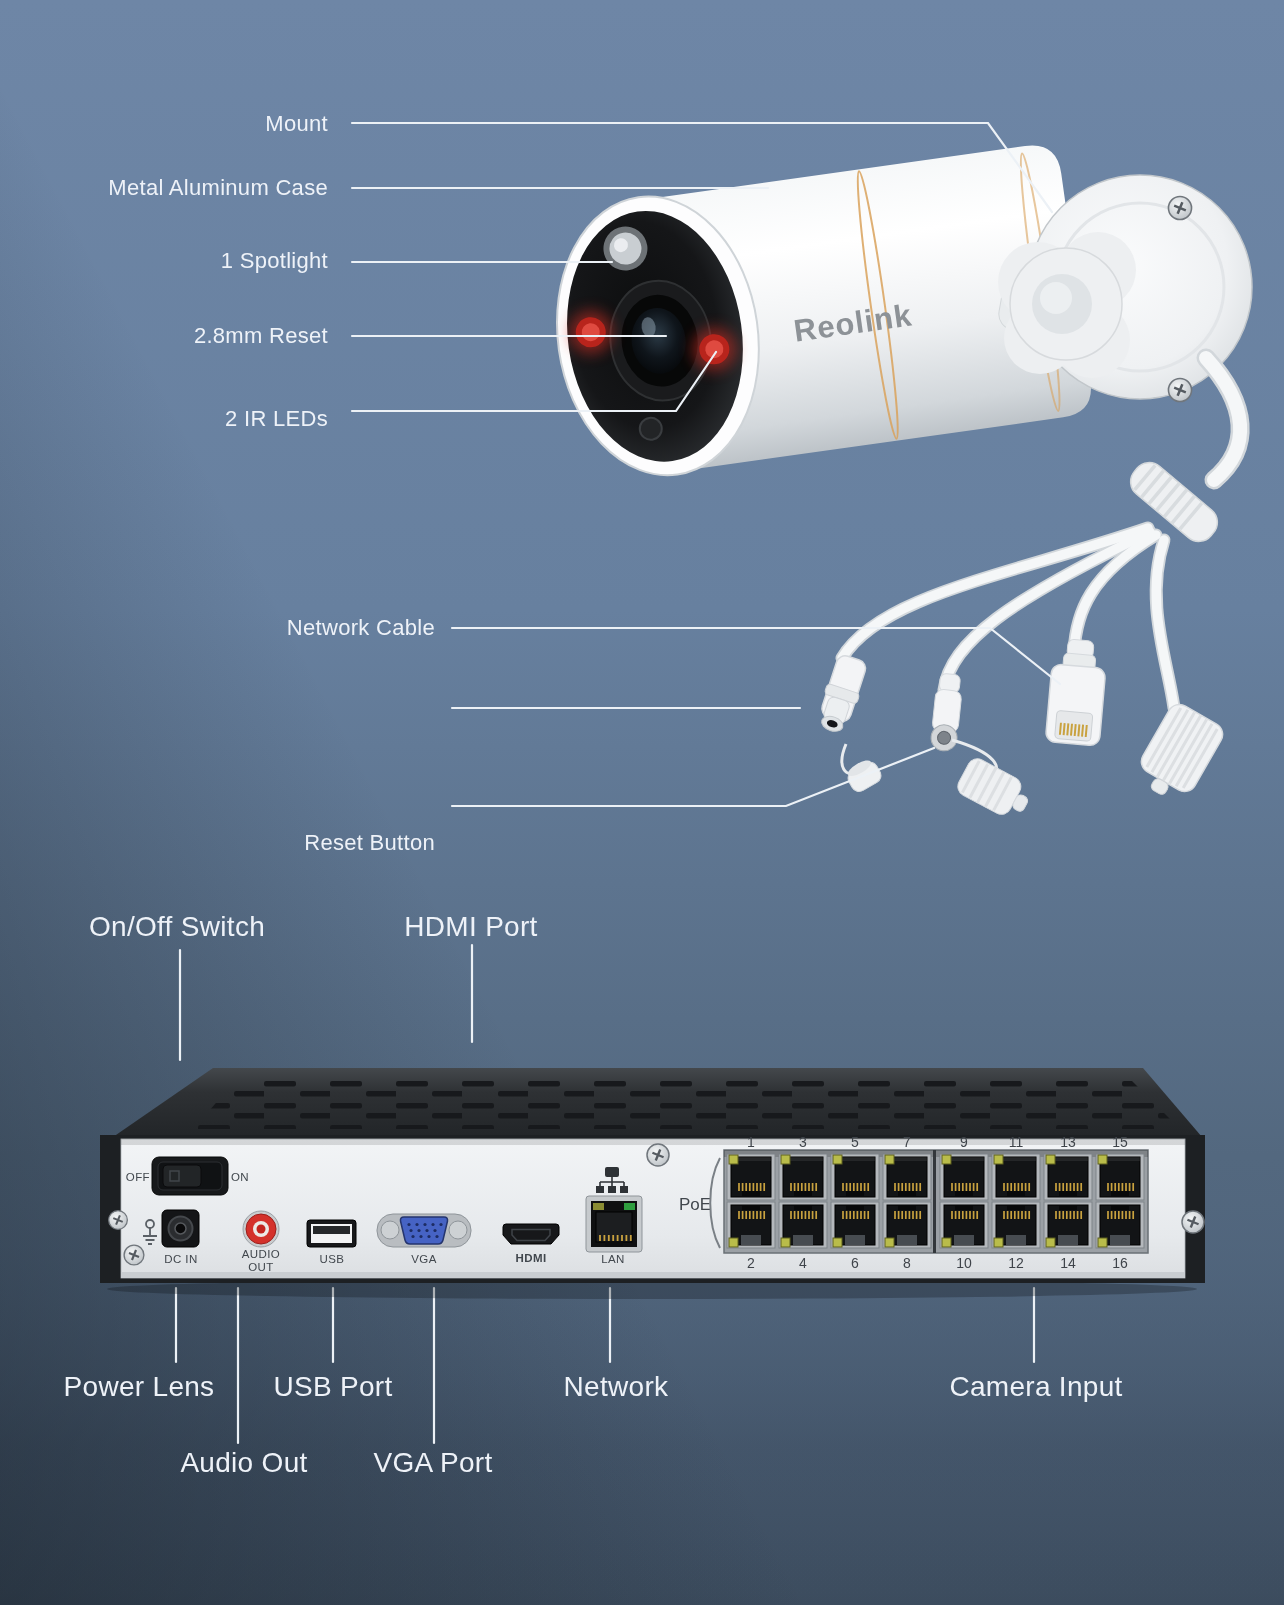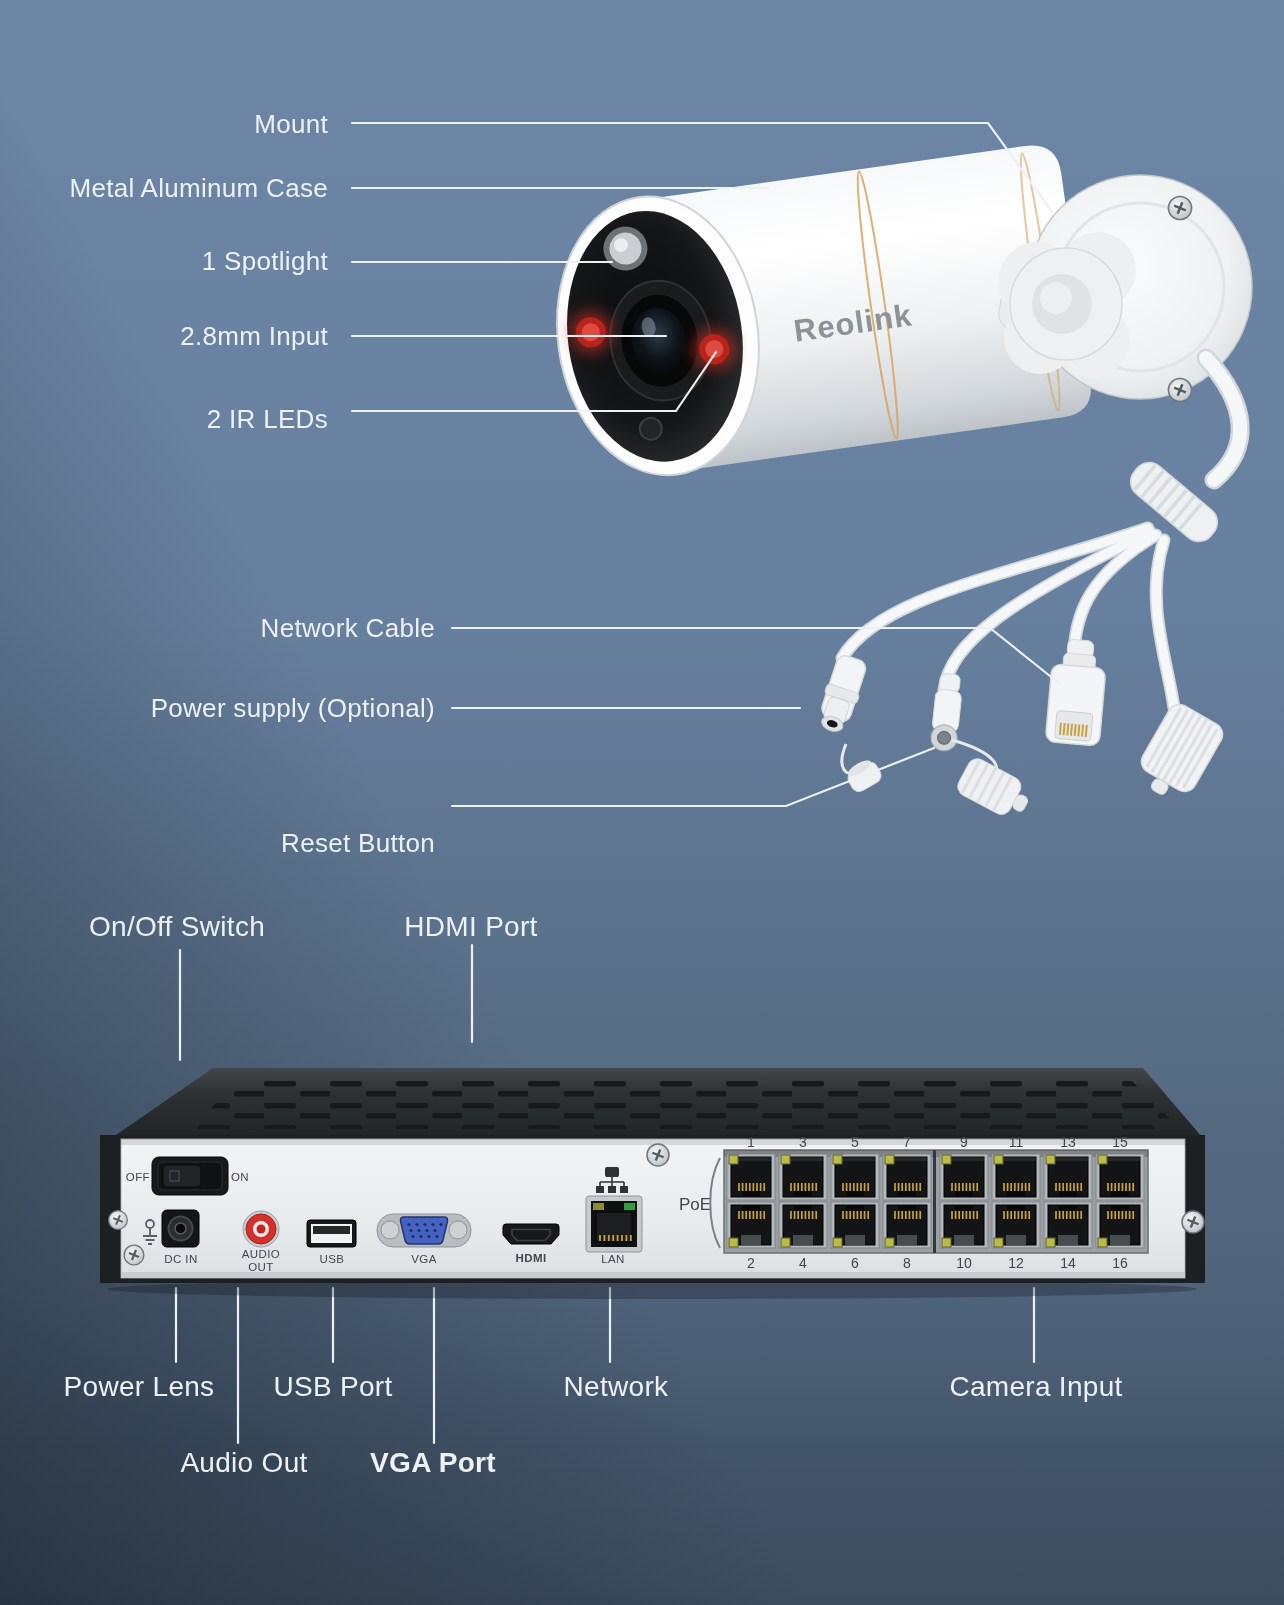--- a/index.html
+++ b/index.html
@@ -5,21 +5,21 @@
   html,body{margin:0;padding:0;background:#2f3b47;}
   #stage{
     position:relative;width:1284px;height:1605px;overflow:hidden;
     font-family:"Liberation Sans",sans-serif;
     background-image:
       linear-gradient(62deg, rgba(22,30,38,.5) 0%, rgba(22,30,38,0) 38%),
       linear-gradient(180deg,#6e86a6 0%,#67809f 38%,#53687f 72%,#41526436 90%,#41526400 100%),
       linear-gradient(180deg,#6e86a6 0%,#667e9d 45%,#4d617a 80%,#3c4c5e 100%);
   }
   #art{position:absolute;left:0;top:0;}
-  .lbl{position:absolute;color:#eef2f8;font-size:26px;font-weight:500;
+  .lbl{position:absolute;color:#eef2f8;font-size:22px;font-weight:500;
        letter-spacing:.3px;white-space:nowrap;line-height:30px;}
   .ra{text-align:right;}
   .c{transform:translateX(-50%);}
   .small{font-size:28px;}
   .leader{stroke:#ecf1f6;stroke-width:2.2;fill:none;stroke-linecap:round;}
   .pn{fill:#3f444a;font-size:14px;font-family:"Liberation Sans",sans-serif;}
   .plabel{fill:#41474d;font-size:11.5px;font-family:"Liberation Sans",sans-serif;letter-spacing:.4px;}
 </style>
 </head>
 <body>
@@ -370,30 +370,29 @@
       <text class="pn" x="1016" y="1268">12</text>
       <text class="pn" x="1068" y="1268">14</text>
       <text class="pn" x="1120" y="1268">16</text>
     </g>
   </g>
 </svg>
 
 <div class="lbl ra" style="right:956px;top:109px;">Mount</div>
 <div class="lbl ra" style="right:956px;top:173px;margin-left:20px;">Metal Aluminum Case</div>
 <div class="lbl ra" style="right:956px;top:246px;text-align:right;">1 Spotlight</div>
-<div class="lbl ra" style="right:956px;top:321px;">2.8mm Input</div>
+<div class="lbl ra" style="right:956px;top:321px;">2.8mm Reset</div>
 <div class="lbl ra" style="right:956px;top:396px;margin-top:8px;">2 IR LEDs</div>
 
 <div class="lbl ra" style="right:849px;top:613px;">Network Cable</div>
-<div class="lbl ra" style="right:849px;top:693px;">Power supply (Optional)</div>
 <div class="lbl ra" style="right:849px;top:791px;margin-top:37px;">Reset Button</div>
 
 <div class="lbl c small" style="left:177px;top:912px;">On/Off Switch</div>
 <div class="lbl c small" style="left:471px;top:912px;text-align:right;">HDMI Port</div>
 
 <div class="lbl c small" style="left:139px;top:1372px;">Power Lens</div>
 <div class="lbl c small" style="left:333px;top:1372px;">USB Port</div>
 <div class="lbl c small" style="left:616px;top:1372px;">Network</div>
 <div class="lbl c small" style="left:1036px;top:1372px;">Camera Input</div>
 <div class="lbl c small" style="left:244px;top:1448px;">Audio Out</div>
-<div class="lbl c small" style="left:433px;top:1448px;font-weight:bold;">VGA Port</div>
+<div class="lbl c small" style="left:433px;top:1448px;">VGA Port</div>
 
 </div>
 
 </body></html>

